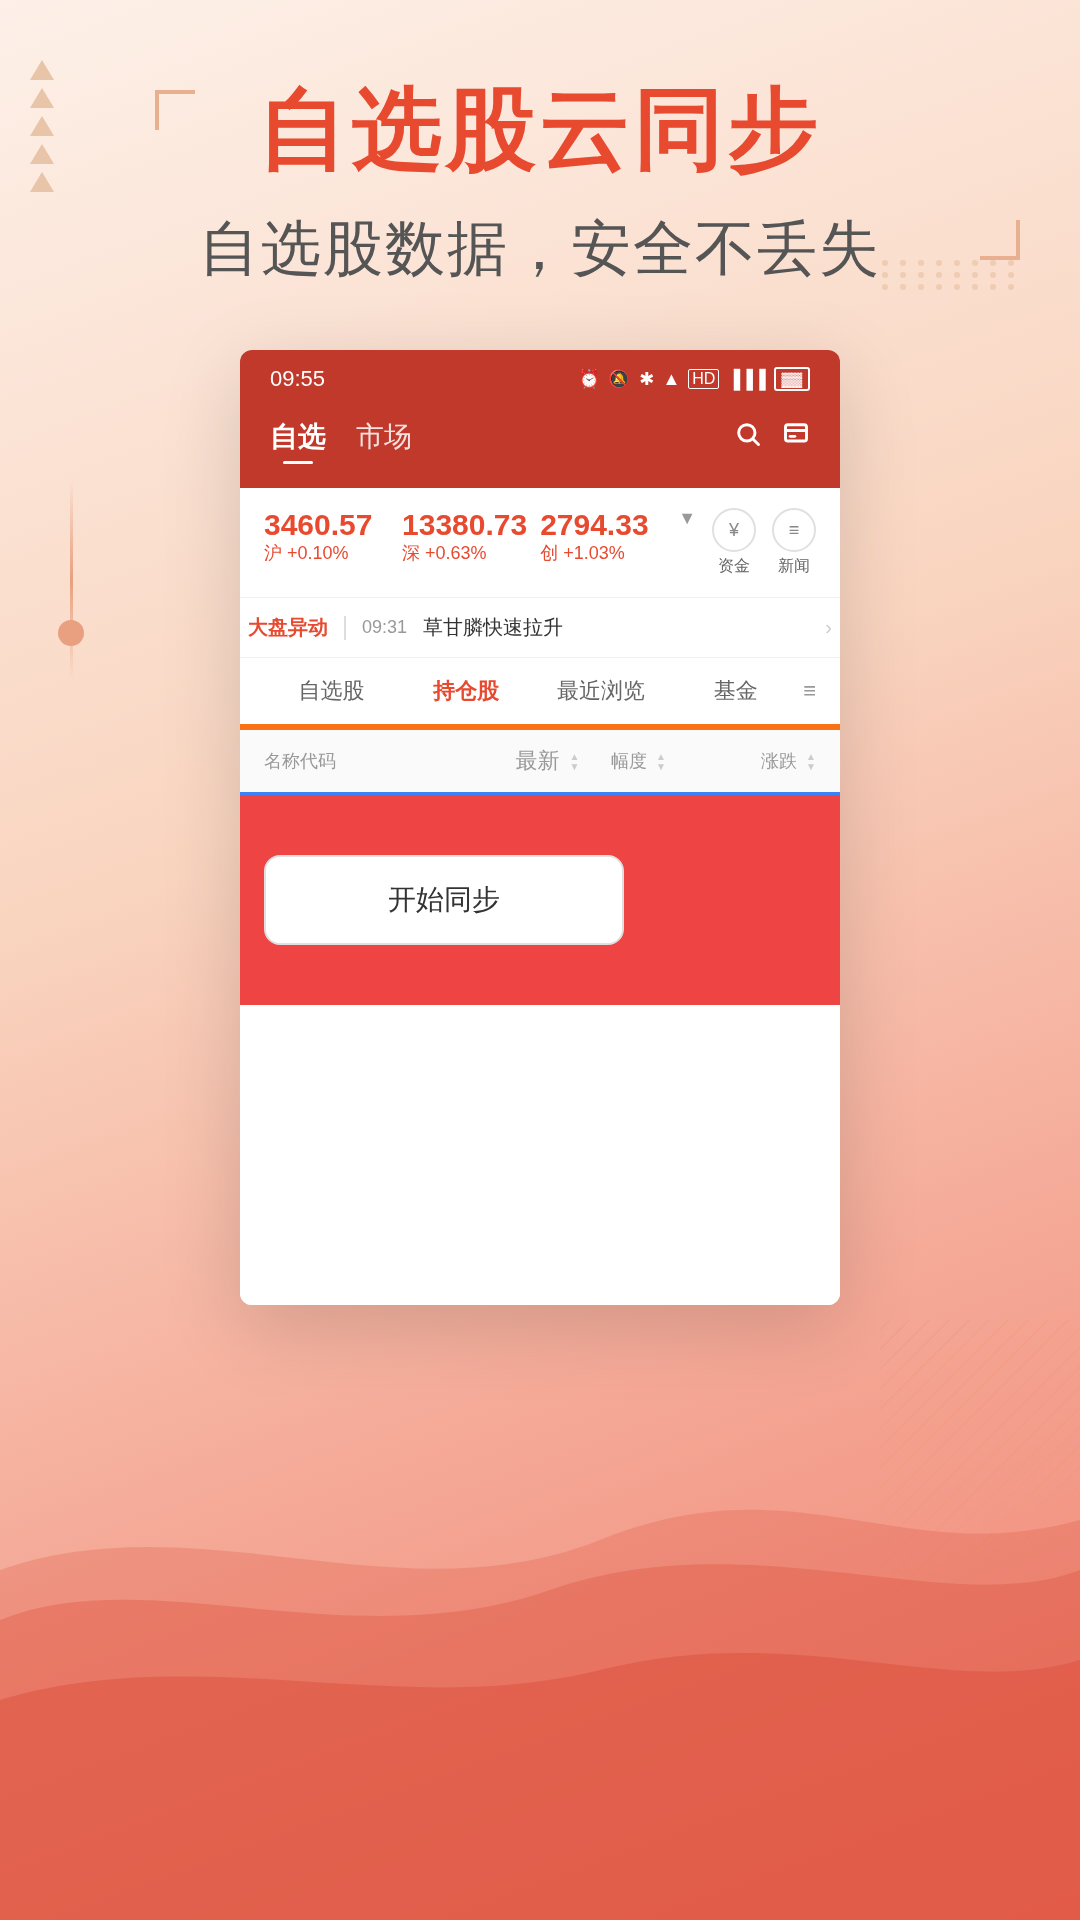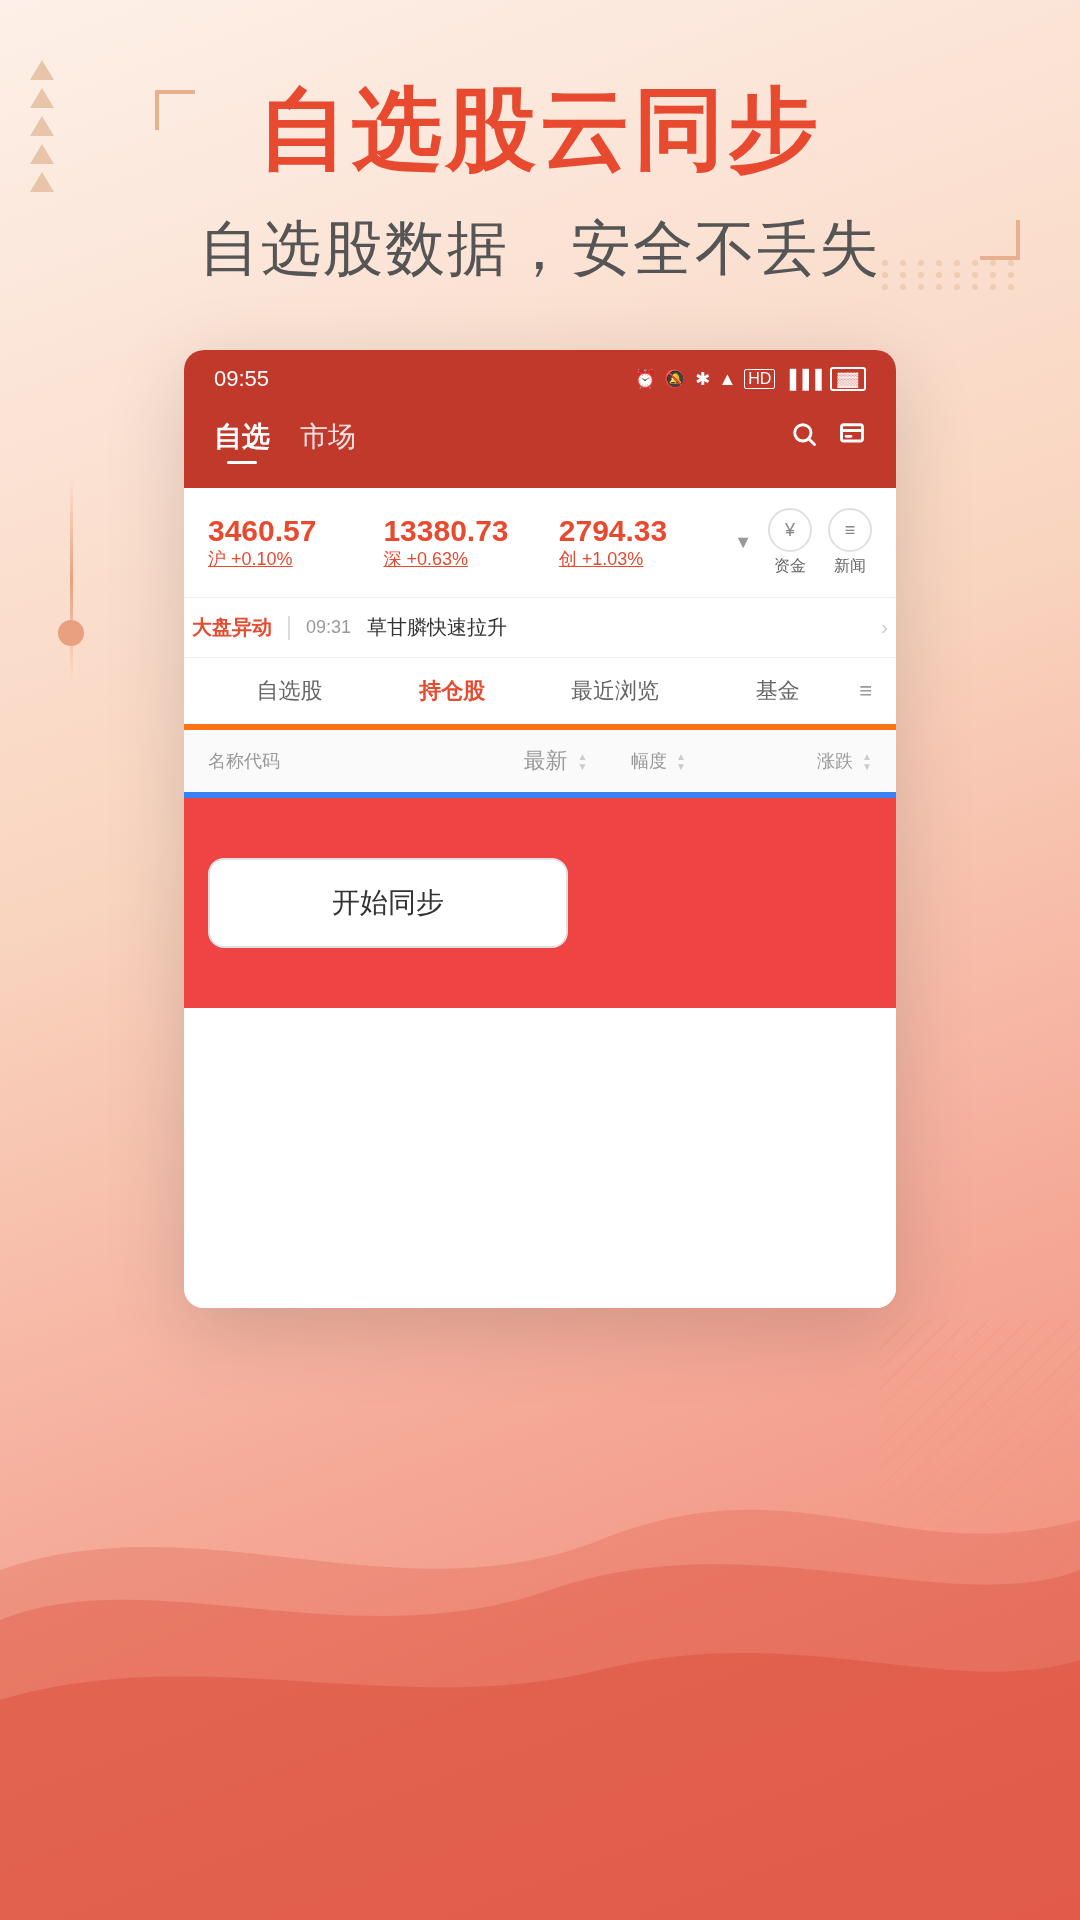--- a/index.html
+++ b/index.html
@@ -148,23 +148,23 @@
     .sub-title {
       font-size: 60px;
       font-weight: 500;
       color: #555;
       letter-spacing: 2px;
       margin-top: 6px;
     }
 
     
     .phone-mockup {
-      width: 712px;
+      width: 600px;
       background: #fff;
-      border-radius: 20px;
+      border-radius: 12px;
       overflow: hidden;
       box-shadow: 0 20px 80px rgba(0,0,0,0.15);
     }
 
     
     .status-bar {
       background: #c0392b;
       padding: 16px 30px 10px;
       display: flex;
       justify-content: space-between;
@@ -235,40 +235,39 @@
     .header-icon {
       color: white;
       font-size: 28px;
     }
 
     
     .market-data {
       background: white;
       padding: 20px 24px;
       display: flex;
-      align-items: center;
+      align-items: flex-start;
       gap: 0;
       border-bottom: 1px solid #f0f0f0;
     }
 
     .market-index {
       flex: 1;
     }
 
     .index-value {
       font-size: 30px;
       font-weight: 600;
       color: #e84a30;
       line-height: 1.1;
     }
 
     .index-label {
       font-size: 18px;
       color: #e84a30;
-      text-decoration: underline;
     }
 
     .market-arrow {
       color: #999;
       font-size: 18px;
       margin-right: 16px;
     }
 
     .market-actions {
       display: flex;
@@ -365,21 +364,21 @@
       font-size: 22px;
       color: #999;
     }
 
     
     .table-header {
       background: #fafafa;
       padding: 16px 24px;
       display: flex;
       align-items: center;
-      border-bottom: 6px solid #3b82f6;
+      border-bottom: 3px solid #3b82f6;
     }
 
     .col-name {
       flex: 2;
       font-size: 18px;
       color: #999;
     }
 
     .col-latest {
       flex: 1.2;

